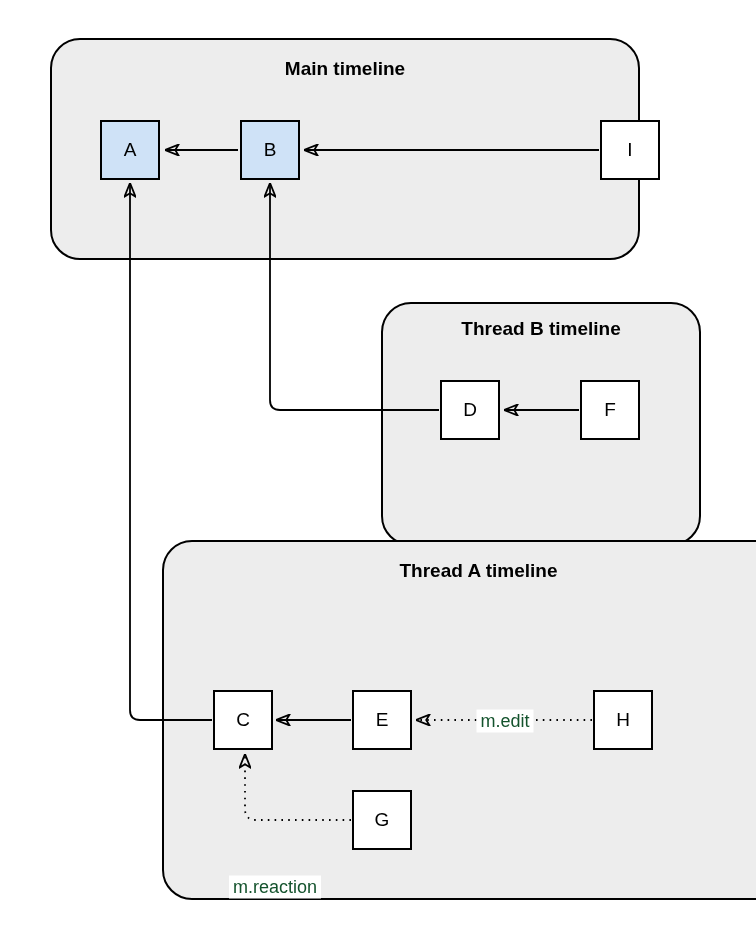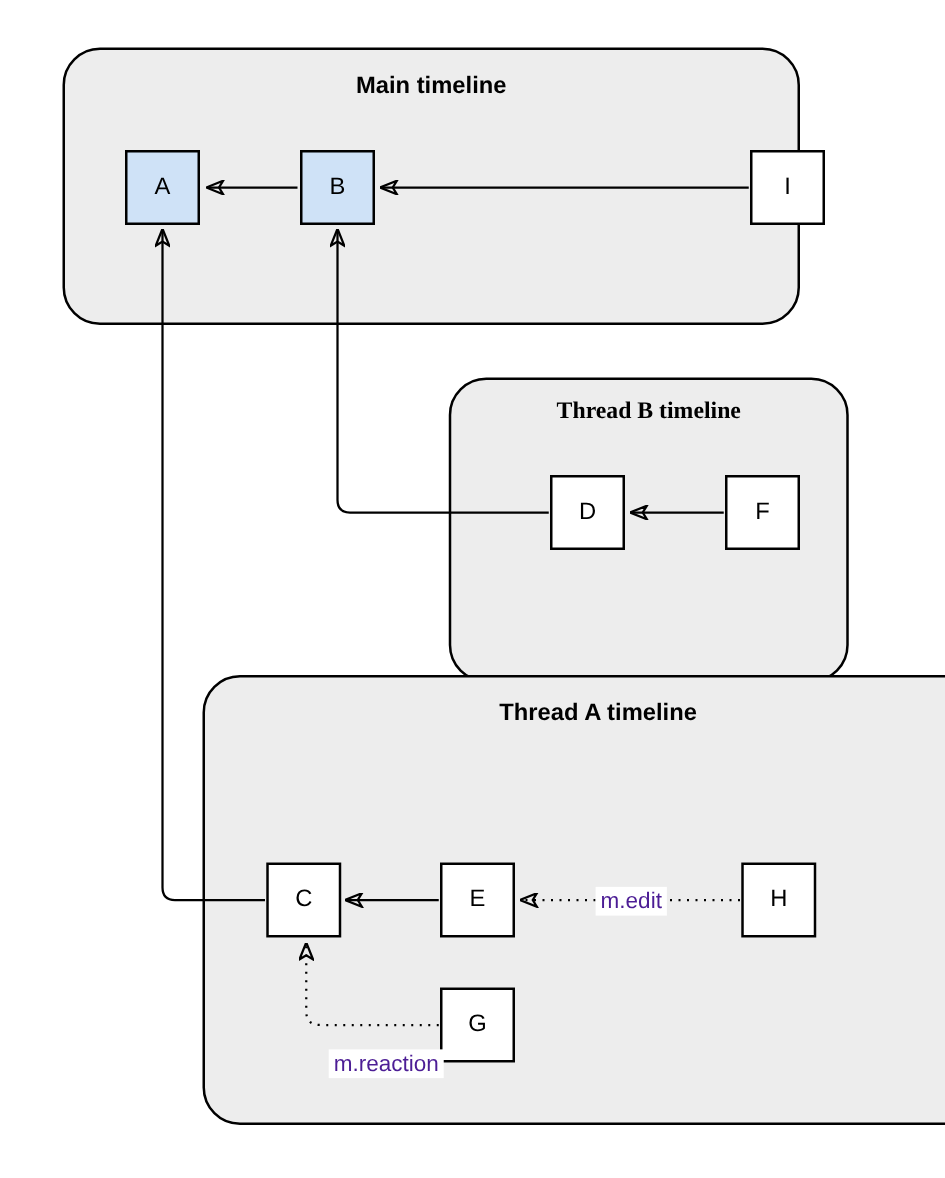--- a/index.html
+++ b/index.html
@@ -24,21 +24,21 @@
   }
   .container-title {
     width: 100%;
     text-align: center;
     font-weight: bold;
     font-size: 19px;
     color: #000000;
   }
   #main-container   { left: 38px;  top: 38px;  width: 590px; height: 222px; margin-left: 12px; }
   #main-container .container-title   { padding-top: 18px; }
-  #thread-b-container { left: 359px; top: 302px; width: 320px; height: 244px; font-family: Liberation Serif, serif; }
+  #thread-b-container { left: 381px; top: 302px; width: 320px; height: 244px; }
   #thread-b-container .container-title { padding-top: 14px; }
   #thread-a-container { left: 162px; top: 540px; width: 633px; height: 360px; }
   #thread-a-container .container-title { padding-top: 18px; }
 
   .node {
     position: absolute;
     width: 60px;
     height: 60px;
     box-sizing: border-box;
     border: 2px solid #000000;
@@ -76,28 +76,28 @@
     stroke-width: 1.8;
   }
   #edges-svg path.dotted {
     stroke-dasharray: 1.6 5.2;
   }
 
   .edge-label {
     position: absolute;
     transform: translate(-50%, -50%);
     background: #ffffff;
-    color: #4c1d95;
+    color: #14532d;
     font-size: 18px;
     padding: 1px 4px;
     white-space: nowrap;
     z-index: 4;
   }
   #label-m-edit     { left: 505px; top: 721px; }
-  #label-m-reaction { left: 275px; top: 851px; margin-left: 34px; }
+  #label-m-reaction { left: 275px; top: 887px; }
 </style>
 </head>
 <body>
 
 <div id="canvas">
 
   <div class="container-box" id="main-container">
     <div class="container-title">Main timeline</div>
   </div>
 

